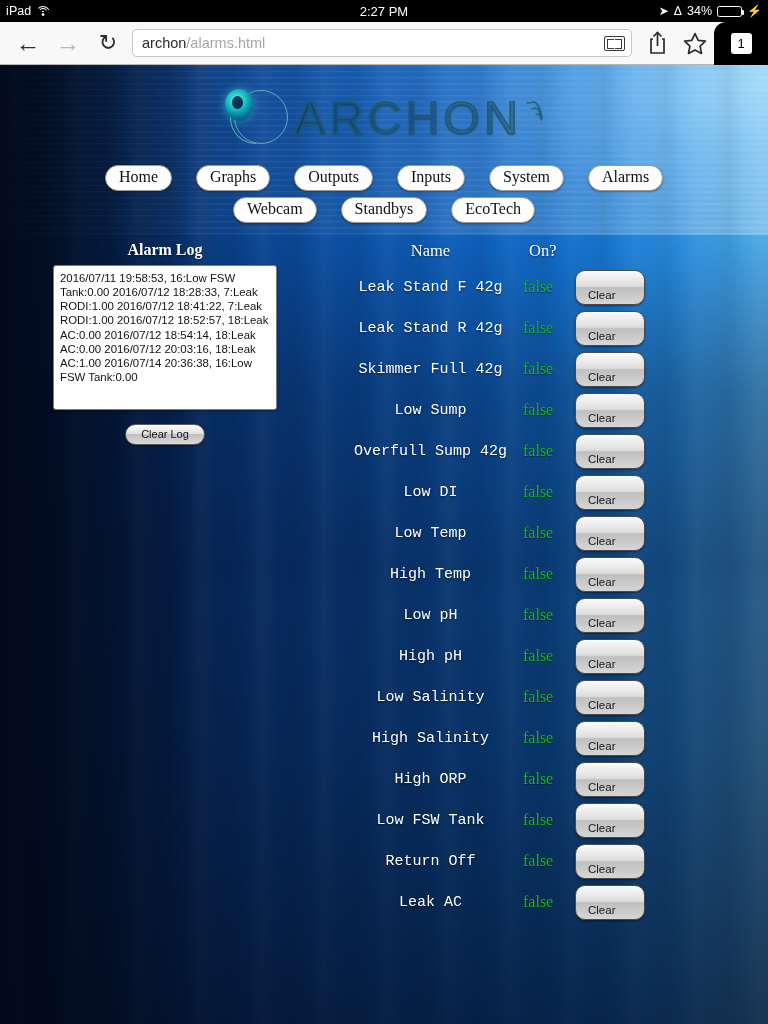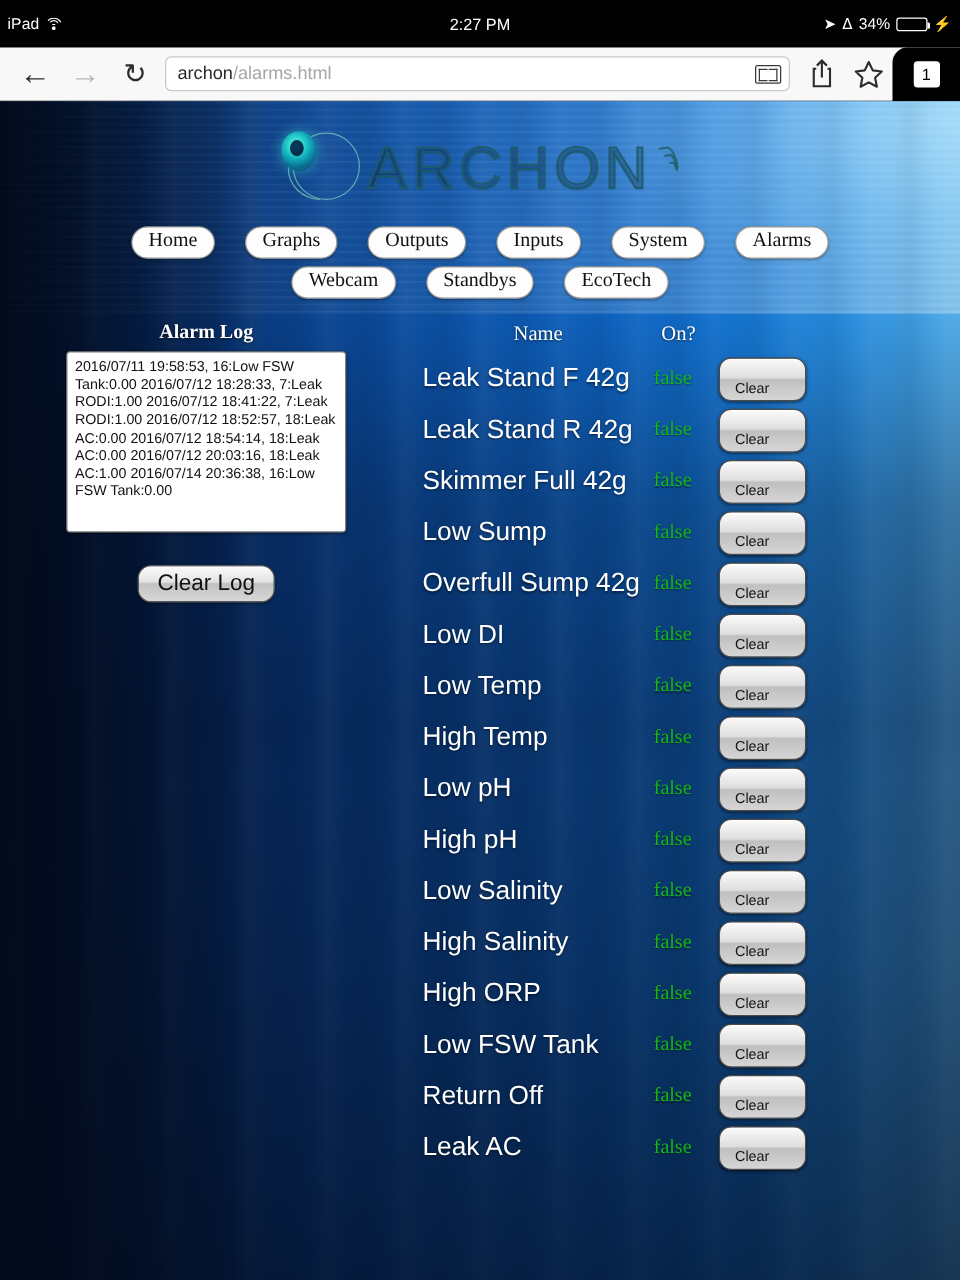--- a/index.html
+++ b/index.html
@@ -11,21 +11,21 @@
     font-family: "Liberation Serif", serif;
   }
 
   body {
     background: #04142e;
   }
 
   
   .statusbar {
     position: relative;
-    height: 38px;
+    height: 22px;
     background: #000;
     color: #fff;
     font-family: "Liberation Sans", sans-serif;
     font-size: 12.5px;
     display: flex;
     align-items: center;
     padding: 0 6px;
   }
   .sb-left { display: flex; align-items: center; gap: 5px; }
   .sb-device { font-size: 12.5px; letter-spacing: 0.1px; }
@@ -338,23 +338,23 @@
     box-shadow: 0 1px 3px rgba(0,0,0,0.4);
   }
   .log-box p {
     font-family: "Liberation Sans", sans-serif;
     font-size: 11.4px;
     line-height: 14.2px;
     color: #111;
     white-space: normal;
   }
   .clear-log-btn {
-    margin-top: 26px;
-    font-family: "Liberation Sans", sans-serif;
-    font-size: 18px;
+    margin-top: 14px;
+    font-family: "Liberation Sans", sans-serif;
+    font-size: 11px;
     color: #111;
     padding: 3px 15px 4px;
     border-radius: 11px;
     border: 1px solid #5a5a5a;
     background: linear-gradient(to bottom, #fcfcfc 0%, #e2e2e2 45%, #c2c2c2 50%, #d8d8d8 100%);
     box-shadow: inset 0 1px 0 rgba(255,255,255,0.9), 0 1px 2px rgba(0,0,0,0.4);
     cursor: pointer;
   }
 
   
@@ -369,23 +369,24 @@
   }
   table.alarms th.th-name { width: 185px; text-align: center; }
   table.alarms th.th-on   { width: 52px;  text-align: left; padding-left: 6px; }
   table.alarms th.th-act  { width: 70px; }
 
   table.alarms td {
     padding: 3px 0;
     vertical-align: middle;
   }
   td.c-name {
-    font-family: Liberation Sans, sans-serif;
-    font-size: 21px;
+    font-family: Liberation Mono, monospace;
+    font-size: 15px;
     color: #fff;
+    text-align: center;
     text-shadow: 0 1px 2px rgba(0,0,0,0.5);
     white-space: nowrap;
   }
   td.c-on {
     font-family: "Liberation Serif", serif;
     font-size: 16px;
     color: #14b814;
     text-align: left;
     padding-left: 6px;
     text-shadow: 0 1px 1px rgba(0,0,0,0.45);

